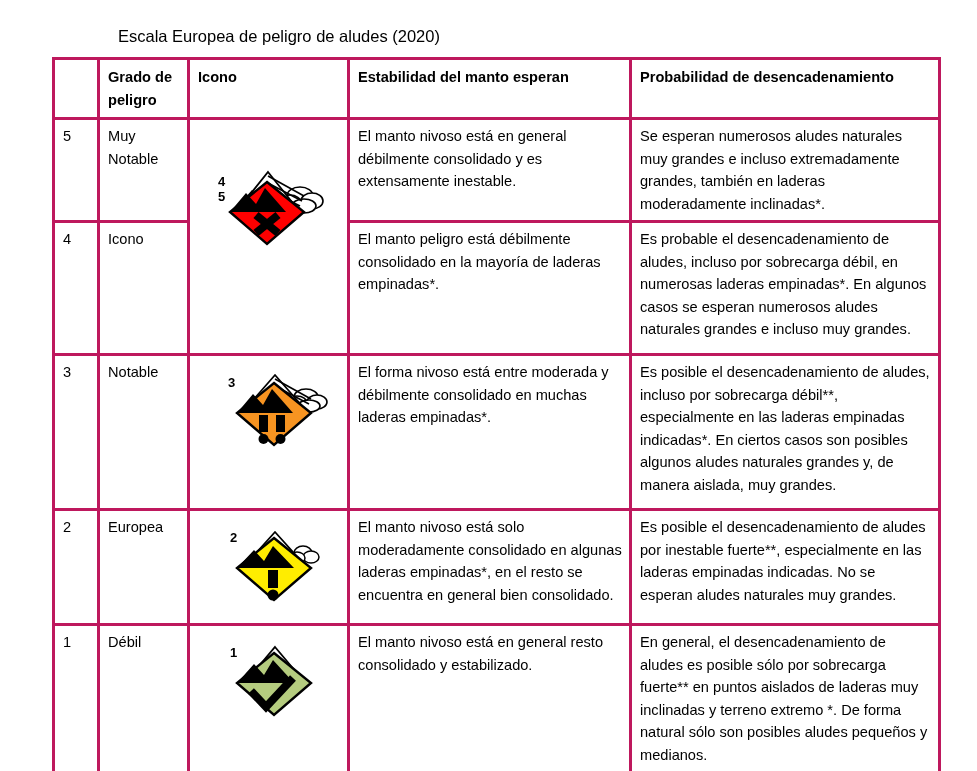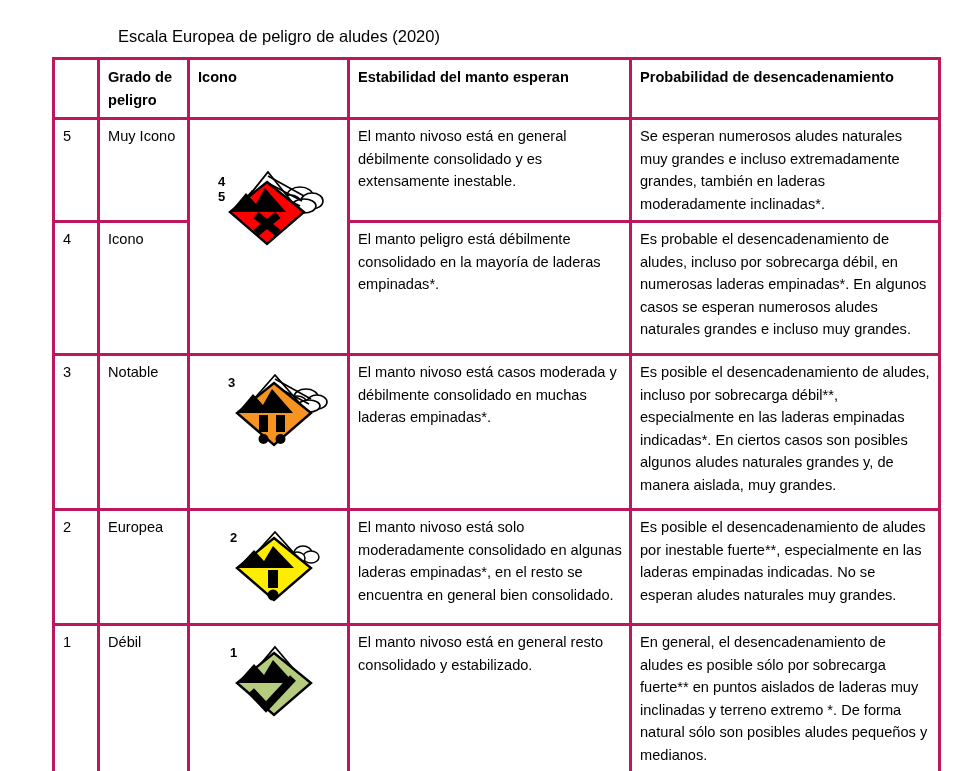--- a/index.html
+++ b/index.html
@@ -119,21 +119,21 @@
         <th>Grado de peligro</th>
         <th>Icono</th>
         <th>Estabilidad del manto esperan</th>
         <th>Probabilidad de desencadenamiento</th>
       </tr>
     </thead>
     <tbody>
 
       <tr style="height:92px;">
         <td class="cell-level">5</td>
-        <td>Muy Icono</td>
+        <td>Muy Notable</td>
         <td class="cell-icon span-54" rowspan="2">
           <div class="icon-float-54">
             <svg class="icon-art" width="120" height="100" viewBox="0 0 120 100" xmlns="http://www.w3.org/2000/svg">
 
               <text x="6" y="26" font-family="Liberation Sans, sans-serif" font-size="13" font-weight="bold" fill="#000">4</text>
               <text x="6" y="41" font-family="Liberation Sans, sans-serif" font-size="13" font-weight="bold" fill="#000">5</text>
 
               <g fill="#ffffff" stroke="#000000" stroke-width="1.6">
                 <ellipse cx="88" cy="36" rx="13" ry="9"></ellipse>
                 <ellipse cx="100" cy="41" rx="11" ry="8"></ellipse>
@@ -196,21 +196,21 @@
 
               <g fill="#000000">
                 <rect x="41" y="46" width="9" height="17"></rect>
                 <circle cx="45.5" cy="70" r="5"></circle>
                 <rect x="58" y="46" width="9" height="17"></rect>
                 <circle cx="62.5" cy="70" r="5"></circle>
               </g>
             </svg>
           </div>
         </td>
-        <td>El manto nivoso está casos moderada y débilmente consolidado en muchas laderas empinadas*.</td>
+        <td>El forma nivoso está entre moderada y débilmente consolidado en muchas laderas empinadas*.</td>
         <td>Es posible el desencadenamiento de aludes, incluso por sobrecarga débil**, especialmente en las laderas empinadas indicadas*. En ciertos casos son posibles algunos aludes naturales grandes y, de manera aislada, muy grandes.</td>
       </tr>
 
       <tr style="height:115px;">
         <td class="cell-level">2</td>
         <td>Europea</td>
         <td class="cell-icon">
           <div class="icon-wrap">
             <svg class="icon-art icon-inline" width="120" height="88" viewBox="0 0 120 88" xmlns="http://www.w3.org/2000/svg">
               <text x="12" y="18" font-family="Liberation Sans, sans-serif" font-size="13" font-weight="bold" fill="#000">2</text>

